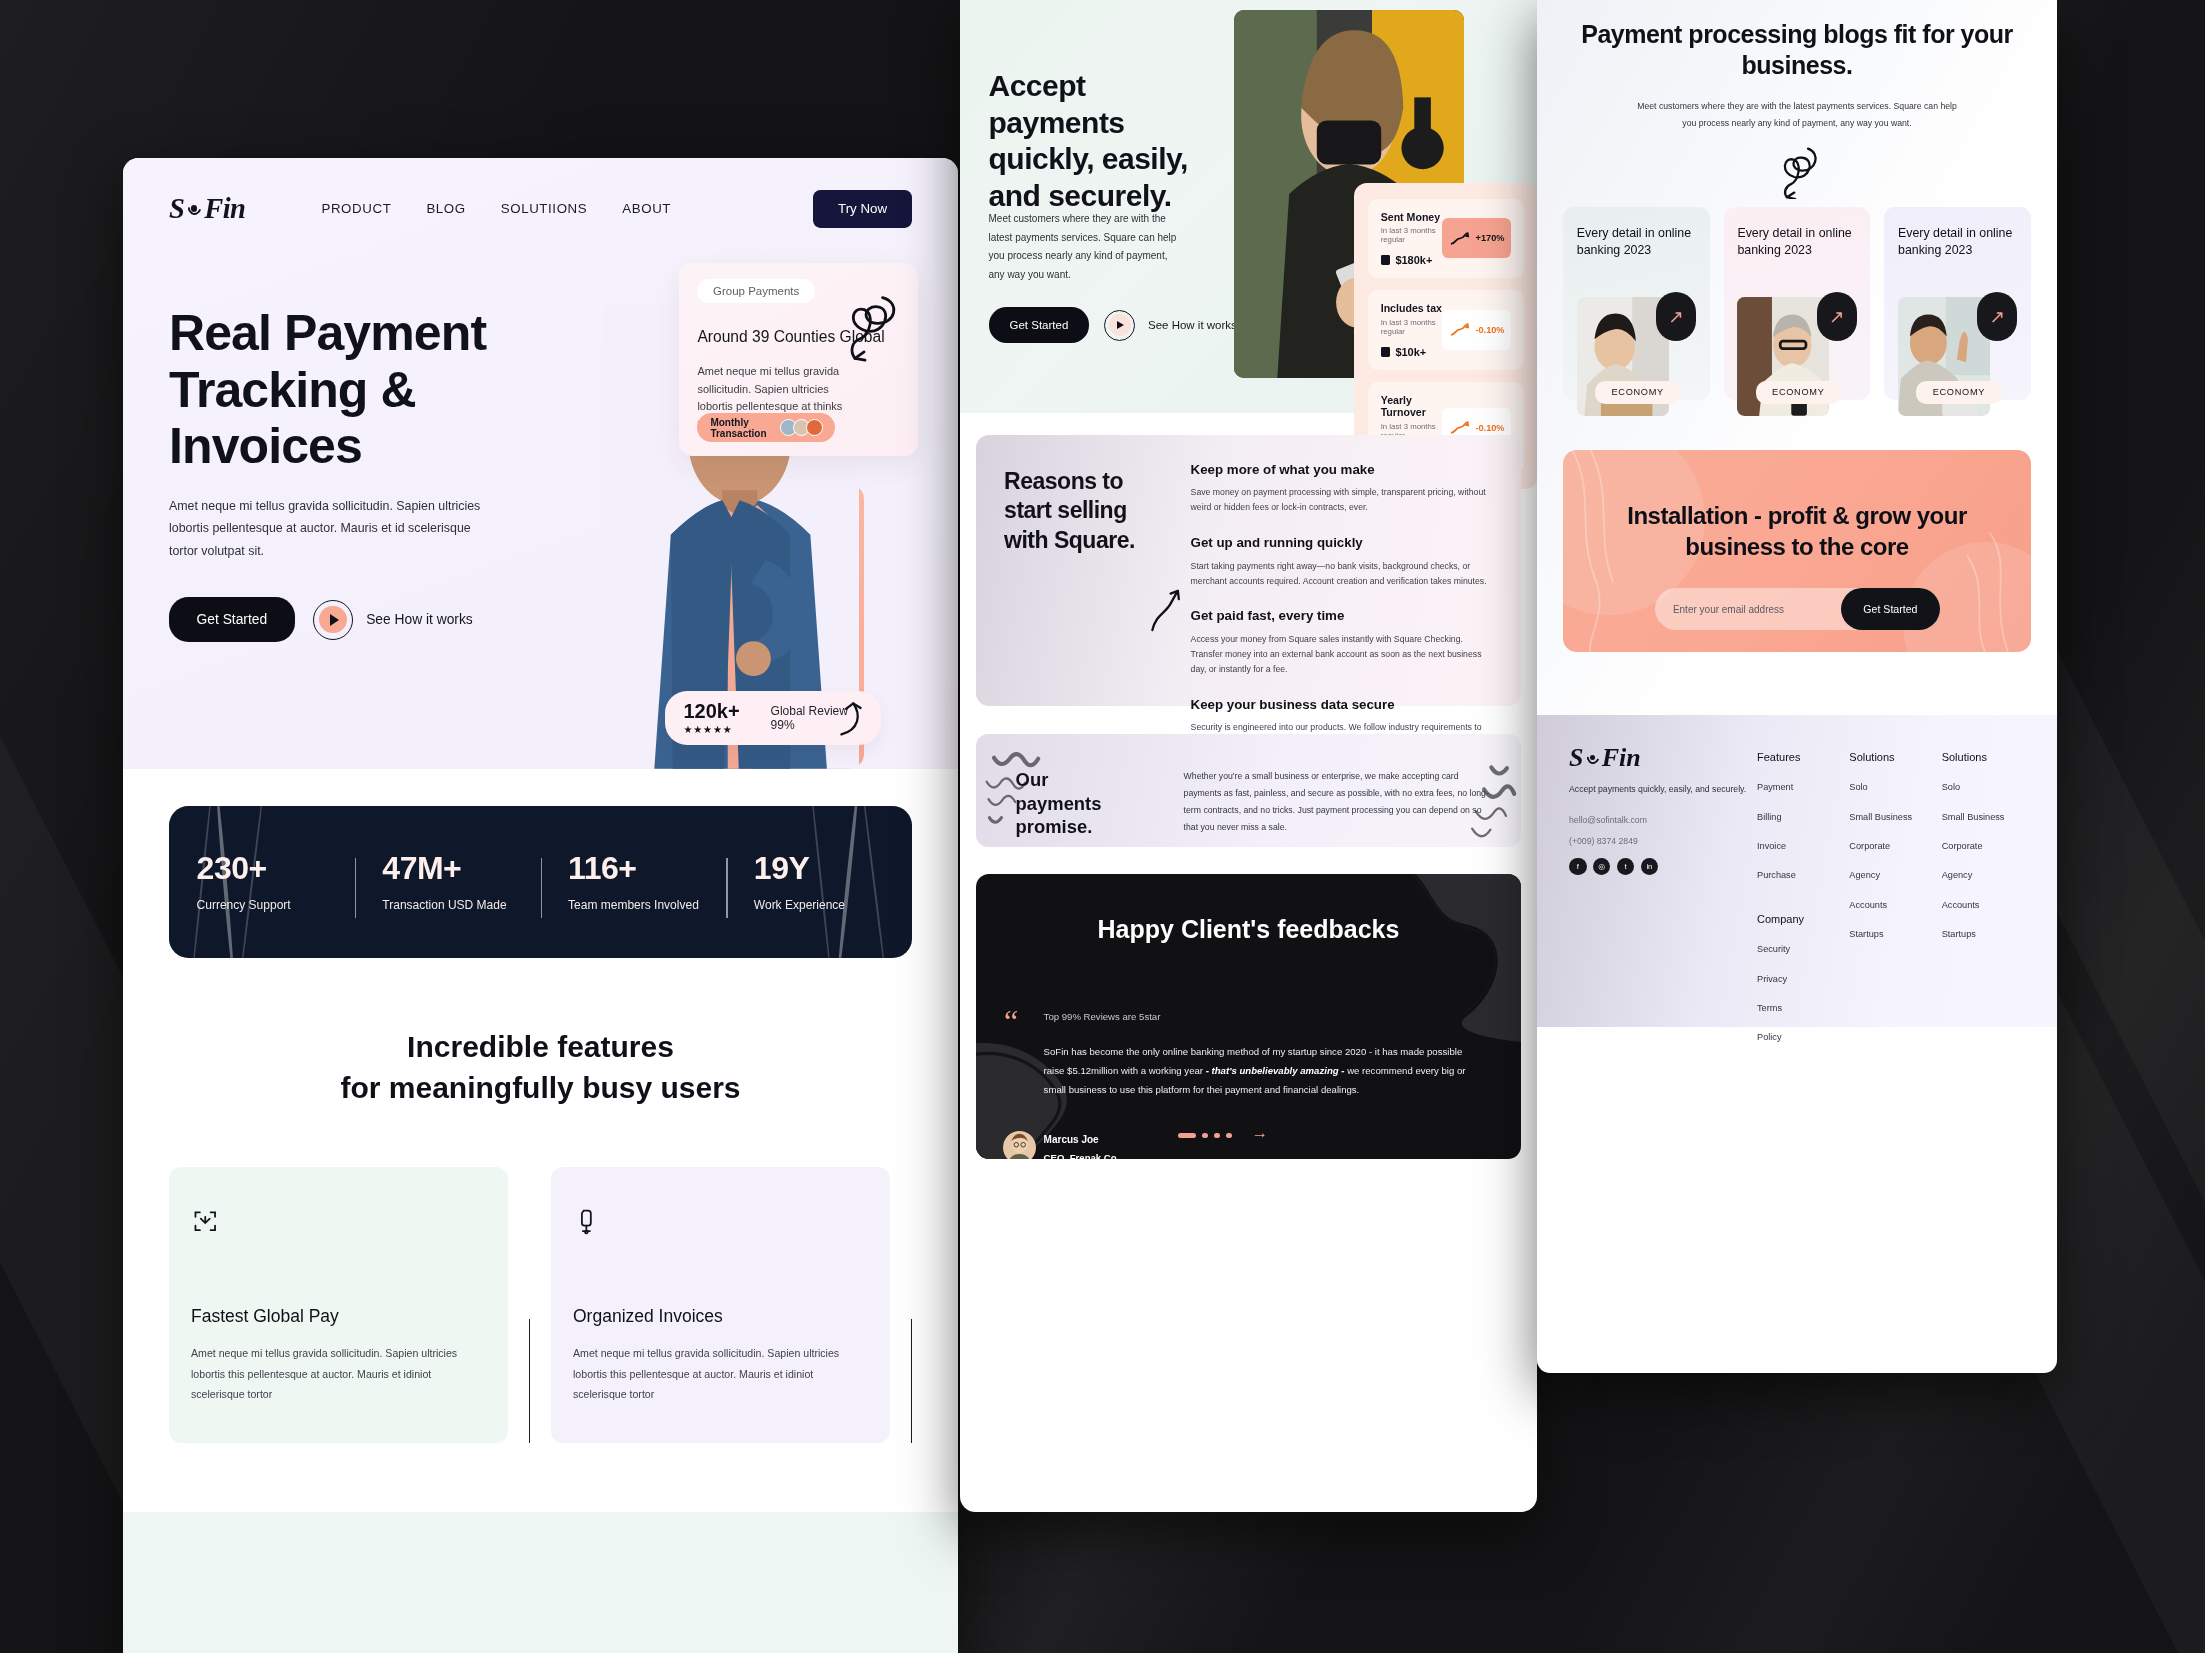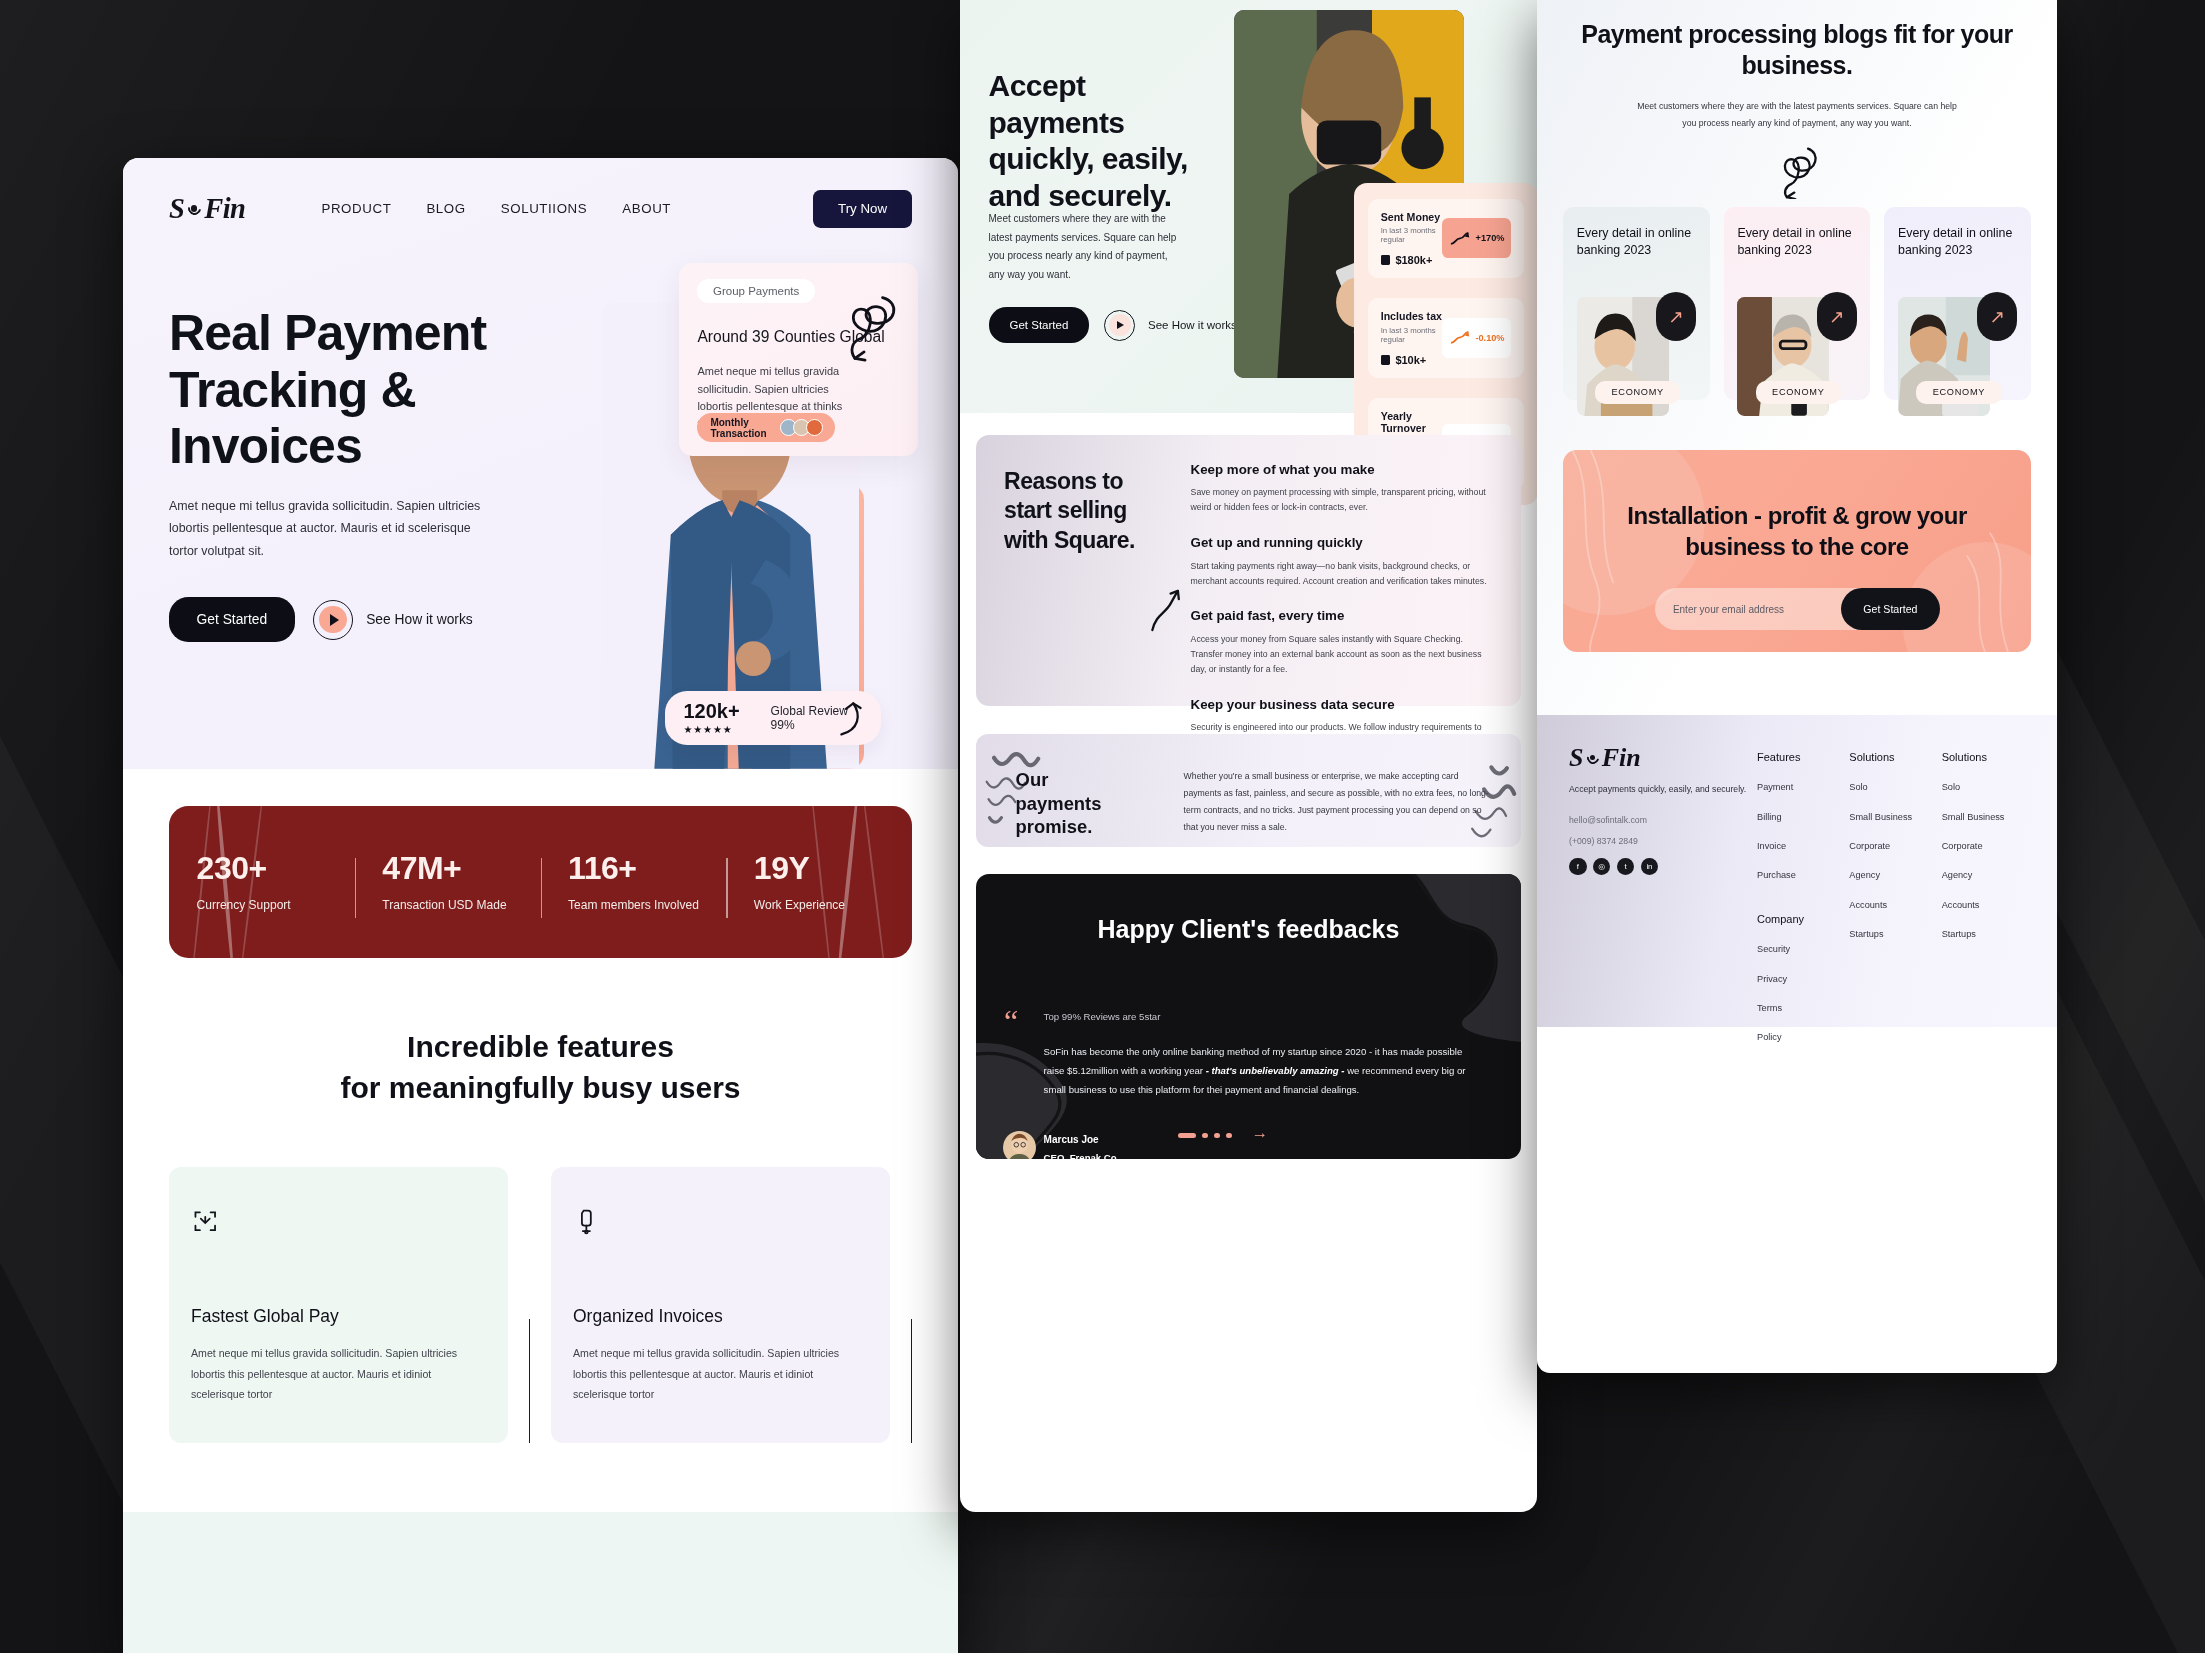--- a/index.html
+++ b/index.html
@@ -82,21 +82,21 @@
   .rating-card { position:absolute; right:77px; bottom:24px; width:216px; height:54px;
                  background:#fdeff4; border-radius:22px; display:flex; align-items:center;
                  padding:0 18.4px; gap:31px; box-shadow:0 7.4px 18.4px rgba(60,30,60,0.06); }
   .rating-num { font-size:20px; font-weight:bold; color:#101018; line-height:1; }
   .rating-stars { font-size:10px; color:#101018; letter-spacing:0.9px; margin-top:2.8px; }
   .rating-label { font-size:12px; color:#1f2029; }
   .rating-arrow { position:absolute; right:13.8px; top:6.4px; font-size:21px; color:#15151d; }
 
   
   #p1-stats-wrap { position:relative; background:#fff; padding:37px 46px 0; }
-  .stats { position:relative; height:152px; background:#7f1d1d; border-radius:19.3px;
+  .stats { position:relative; height:152px; background:#0f172a; border-radius:19.3px;
            display:flex; align-items:center; overflow:hidden; }
   .stats .wave { position:absolute; top:-14%; height:128%; width:2.3px; background:rgba(255,255,255,0.20);
                  border-radius:50%; }
   .stat { flex:1; padding-left:27.6px; position:relative; z-index:2; }
   .stat + .stat::before { content:''; position:absolute; left:0; top:5.5px; width:1.4px; height:60px;
                           background:rgba(255,255,255,0.55); }
   .stat-num { font-size:32px; font-weight:bold; color:#fdf0ec; letter-spacing:-0.5px; line-height:1; }
   .stat-lab { margin-top:13.8px; font-size:12px; color:#f3ece9; }
 
   
@@ -127,21 +127,21 @@
   .p2-cta .btn-dark { padding:12px 21px; font-size:11.5px; border-radius:17.5px; }
   .p2-play-ring { width:31px; height:31px; border:1.4px solid #14141c; border-radius:50%;
                   display:flex; align-items:center; justify-content:center; }
   .p2-play-core { width:22px; height:22px; background:#fbe3dd; border-radius:50%;
                   display:flex; align-items:center; justify-content:center; }
   .p2-play-core::after { content:''; border-left:7.4px solid #101018; border-top:4.6px solid transparent;
                   border-bottom:4.6px solid transparent; margin-left:1.8px; }
   .p2-hero-img { position:absolute; left:274px; top:10px; width:230px; height:368px;
                  border-radius:10px; overflow:hidden; }
   .stat-panel { position:absolute; right:-0.9px; top:183px; width:184px; background:#fdeae2;
-                border-radius:13px; padding:15.6px 13.8px; display:flex; flex-direction:column; gap:20px;justify-content:flex-end; }
+                border-radius:13px; padding:15.6px 13.8px; display:flex; flex-direction:column; gap:12px;justify-content:flex-end; }
   .srow { background:rgba(255,255,255,0.52); border-radius:10px; padding:12px 13px;
           display:flex; align-items:center; }
   .srow-l { flex:1; }
   .srow-t { font-size:10.6px; font-weight:bold; color:#141420; }
   .srow-s { font-size:7.8px; color:#6d6e78; margin-top:3.7px; }
   .srow-v { font-size:11px; font-weight:bold; color:#111119; margin-top:10px;
             display:flex; align-items:center; gap:5.5px; }
   .srow-v i { width:9.2px; height:10px; background:#131320; border-radius:1.4px; display:block; }
   .trend { width:69px; height:40px; border-radius:6.4px; display:flex; align-items:center;
            justify-content:center; gap:2.8px; font-size:9.2px; font-weight:bold; }

